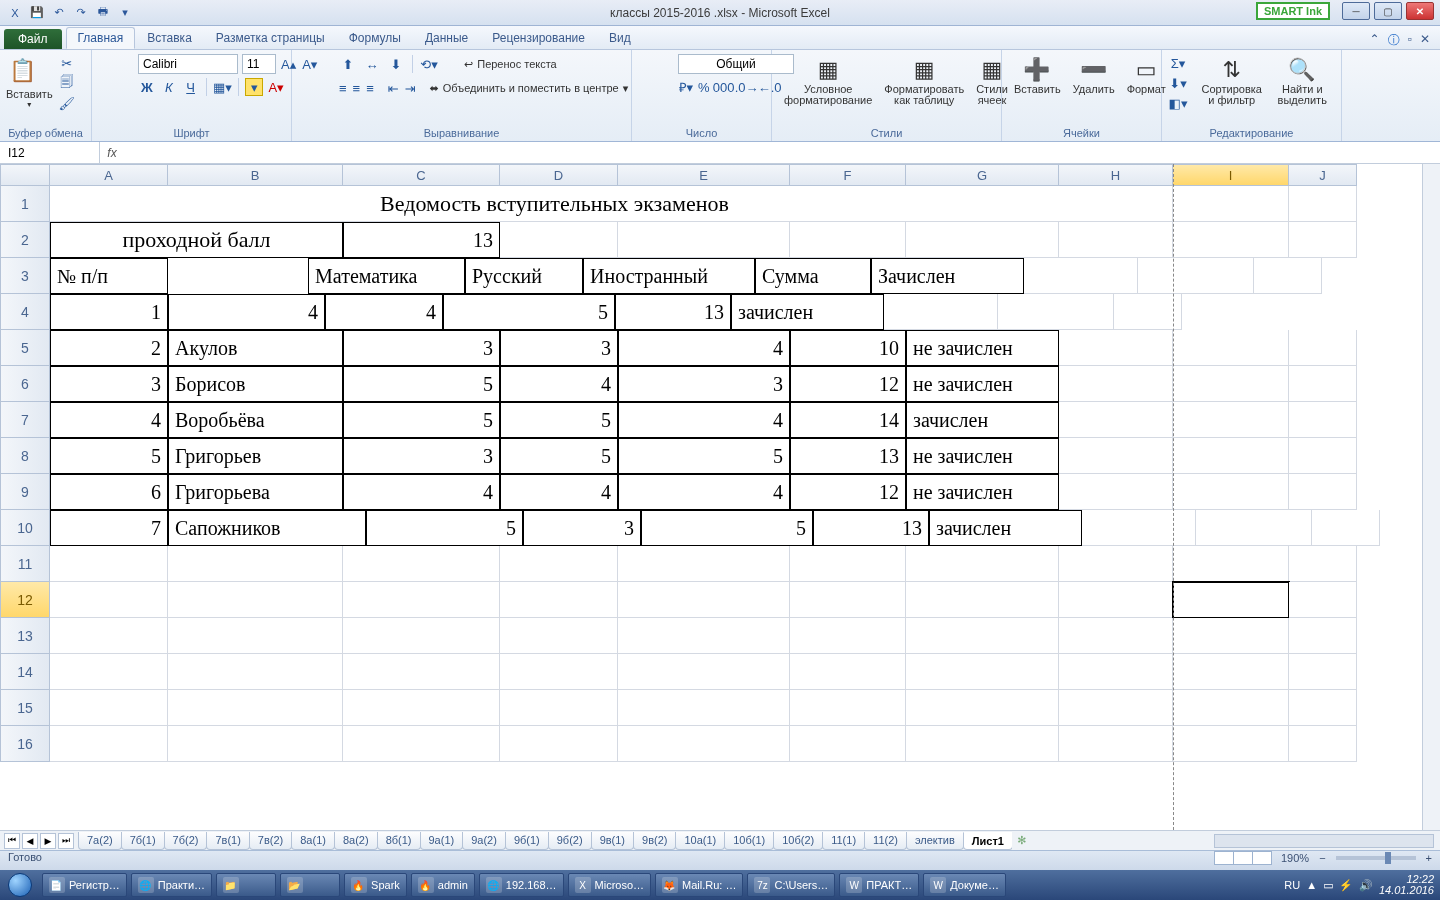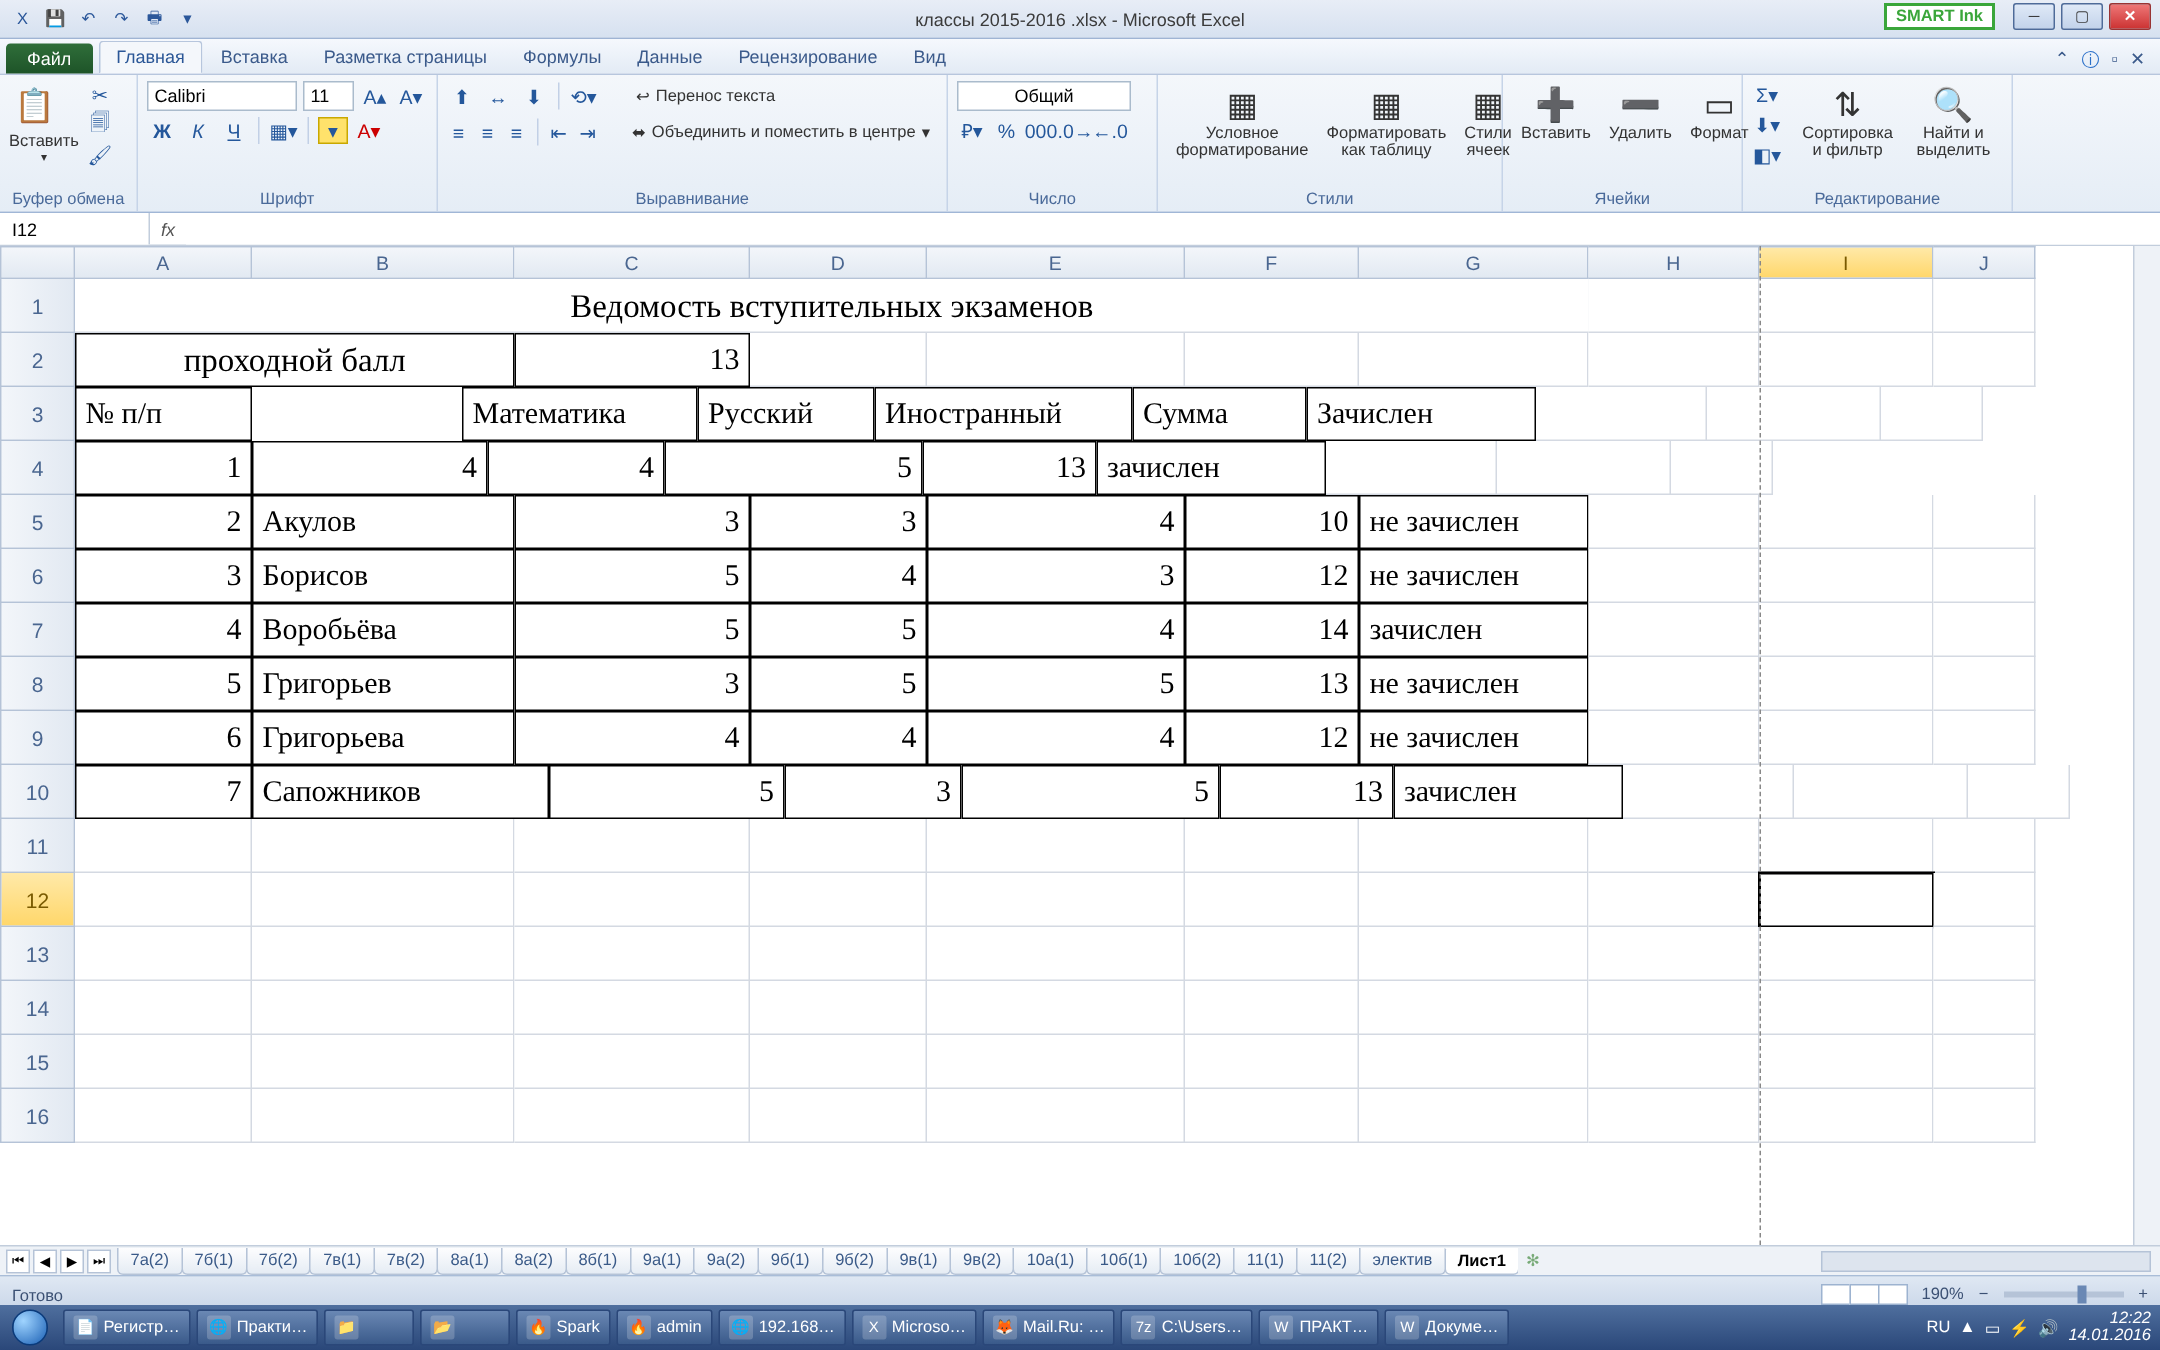--- a/index.html
+++ b/index.html
@@ -17,21 +17,21 @@
   
   .ribbon-tabs{ height:24px; background:linear-gradient(#f5f8fd,#e3ebf5); border-bottom:1px solid #b7c6dd; display:flex; align-items:flex-end; font-size:12px; padding-left:4px;}
   .file-tab{ background:linear-gradient(#2f6e3a,#1e5428); color:#fff; padding:3px 14px; border-radius:3px 3px 0 0; margin-right:4px;}
   .rtab{ padding:4px 12px; color:#3b5a8b; }
   .rtab.active{ background:#f4f7fb; border:1px solid #b7c6dd; border-bottom:1px solid #f4f7fb; border-radius:3px 3px 0 0; color:#2b5797; padding:3px 11px;}
   .help-icons{ margin-left:auto; display:flex; gap:8px; padding-right:10px; color:#3b5a8b; font-size:12px;}
   
   .ribbon{ height:92px; background:linear-gradient(#f4f7fb,#e5edf6); border-bottom:1px solid #a0b6d6; display:flex; font-size:11px; color:#333;}
   .rgroup{ border-right:1px solid #c6d4e8; padding:4px 6px 2px 6px; display:flex; flex-direction:column; position:relative;}
   .rgroup .glabel{ text-align:center; color:#4a6a9a; font-size:11px; margin-top:auto; padding-top:2px;}
-  .rgrow{ display:flex; align-items:center; gap:4px;}
+  .rgrow{ display:flex; align-items:center; gap:4px;margin-left:40px;}
   .ricon{ width:22px; height:22px; border:1px solid transparent; display:flex; align-items:center; justify-content:center; color:#24579b; font-size:13px;}
   .ricon.small{ width:20px; height:18px;}
   .bigicon{ width:34px; height:34px; display:flex; align-items:center; justify-content:center; font-size:22px;}
   .fontselect{ border:1px solid #abc; background:#fff; height:20px; font-size:12px; padding:0 4px;}
   .vsep{ width:1px; height:18px; background:#c2d0e6; margin:0 2px;}
   
   .wrap-text-btn{ display:flex; align-items:center; gap:4px; border:1px solid transparent; padding:1px 4px; height:20px; white-space:nowrap;}
   .numfmt{ display:flex; align-items:center; gap:3px;}
   
   .stylegroup{ display:flex; flex-direction:column; align-items:center; padding:2px 6px;}
@@ -65,21 +65,21 @@
   
   .sheettabs{ height:20px; display:flex; align-items:center; background:#eef2f7; border-top:1px solid #c2cddc; font-size:11px;}
   .sheetnav{ display:flex; gap:2px; padding:0 4px;}
   .sheetnav .sn{ width:16px; height:16px; border:1px solid #b5c3d7; background:#fff; display:flex; align-items:center; justify-content:center; font-size:9px;}
   .sheettab{ padding:2px 8px; background:linear-gradient(#fdfdfe,#e5ecf4); border:1px solid #b5c3d7; border-top:none; border-radius:0 0 4px 4px; margin-right:-1px; color:#3a5a88; white-space:nowrap;}
   .sheettab.active{ background:#fff; color:#000; font-weight:bold; border-top:1px solid #fff;}
   .addsheet{ width:20px; text-align:center; color:#7a7;}
   .tabscroll{ flex:1; display:flex; justify-content:flex-end; padding-right:6px;}
   
   
-  .statusbar{ height:20px; background:linear-gradient(#dfe8f3,#cdd9ea); border-top:1px solid #a9bdd8; display:flex; align-items:flex-end; font-size:11px; color:#3b5073; padding:0 8px;}
+  .statusbar{ height:20px; background:linear-gradient(#dfe8f3,#cdd9ea); border-top:1px solid #a9bdd8; display:flex; align-items:flex-start; font-size:11px; color:#3b5073; padding:0 8px;}
   .statusbar .right{ margin-left:auto; display:flex; align-items:center; gap:10px;}
   .viewbtns{ display:flex;}
   .viewbtns .vb{ width:20px; height:14px; border:1px solid #9db3d0; background:#fff; margin-right:-1px;}
   .zslider{ width:80px; height:4px; background:#b5c3d7; position:relative;}
   .zslider::before{ content:""; position:absolute; left:62%; top:-4px; width:6px; height:12px; background:#6a88b4;}
   
   
   .taskbar{ height:30px; background:linear-gradient(#4f6f9e,#2a4779); display:flex; align-items:center; color:#fff; font-size:11px;}
   .start{ width:40px; height:30px; display:flex; align-items:center; justify-content:center;}
   .start .orb{ width:24px; height:24px; border-radius:50%; background:radial-gradient(circle at 30% 30%,#9fd4ff,#1a5fb4); border:1px solid #0a3a7a;}

